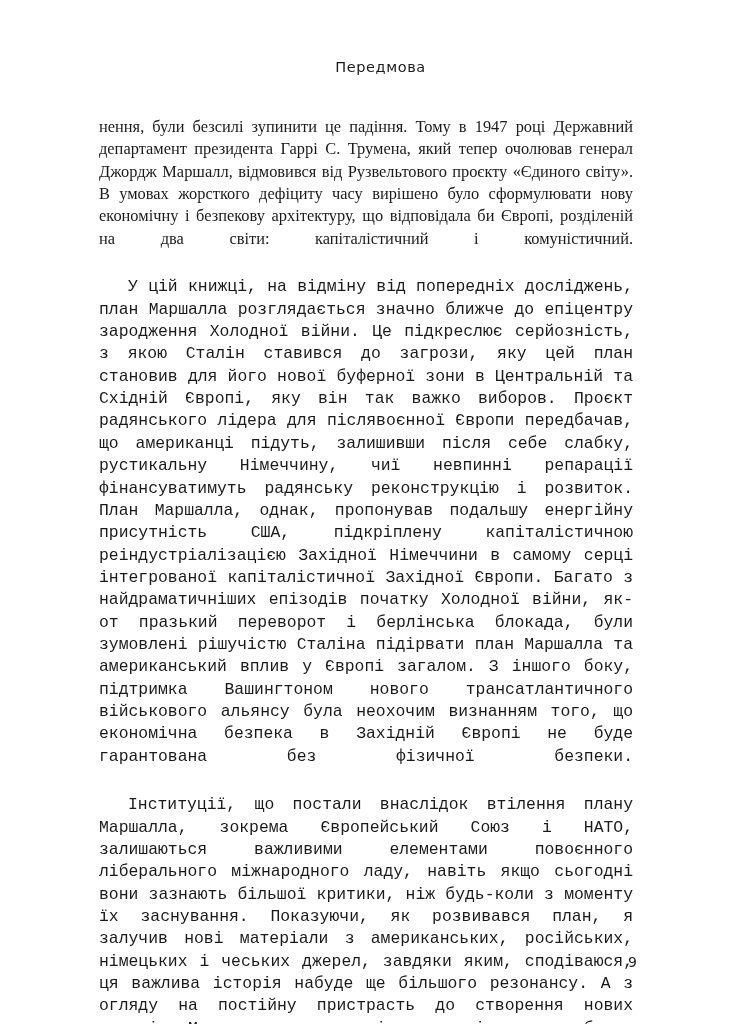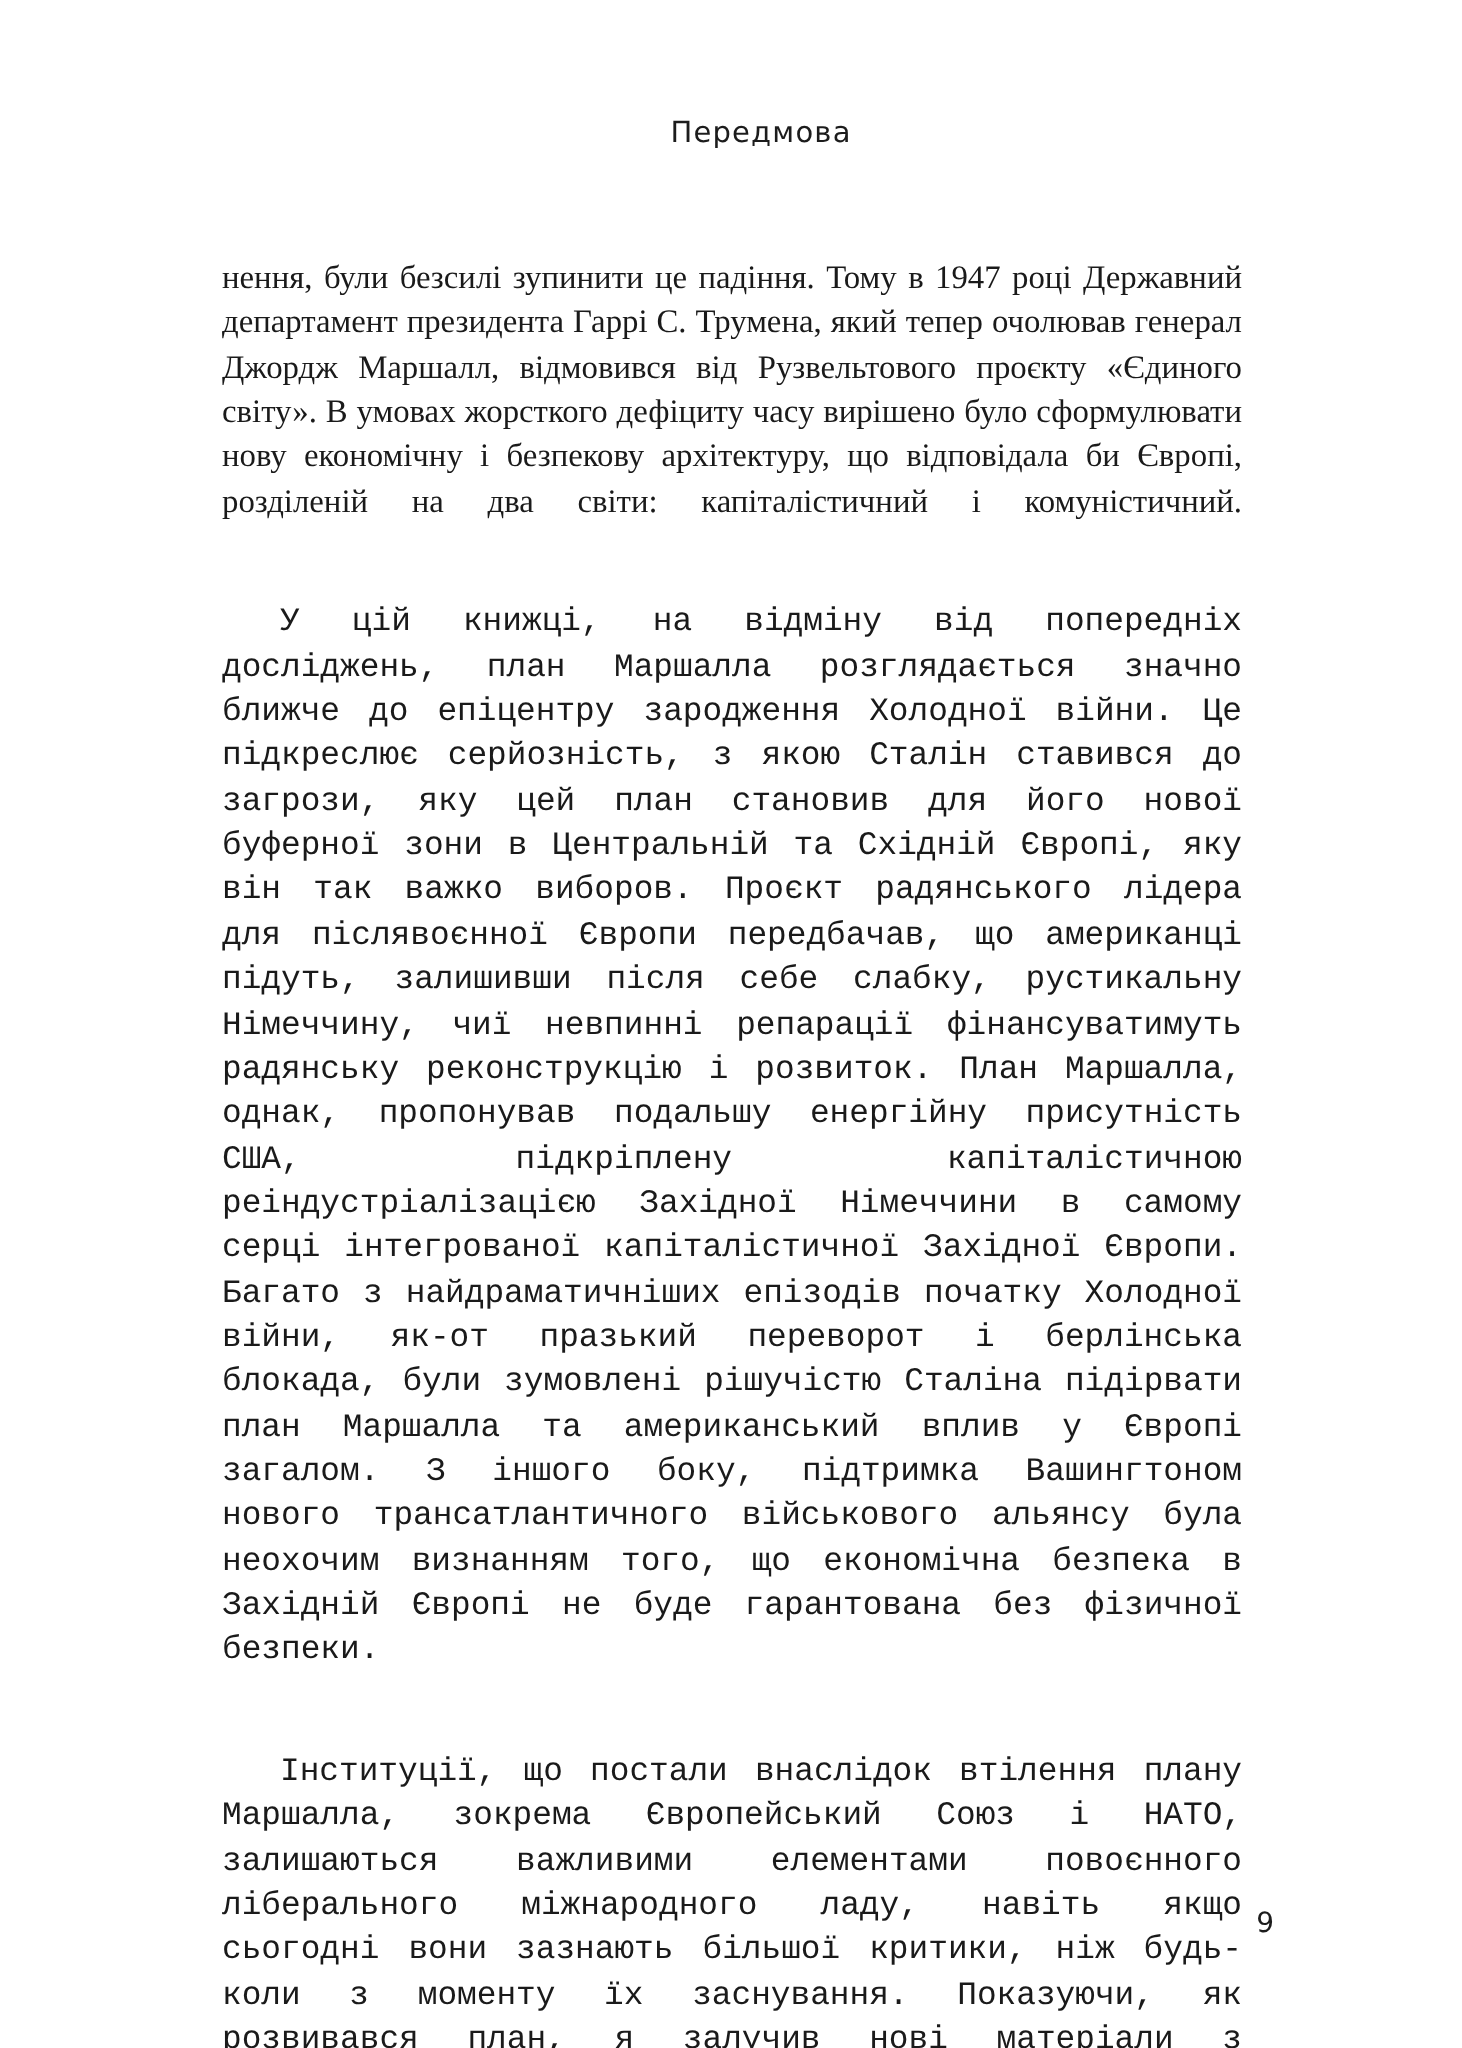--- a/index.html
+++ b/index.html
@@ -41,21 +41,21 @@
 
   
   .text-block {
     position: absolute;
     top: 112px;
     left: 95px;
     width: 542px;
   }
 
   .para {
-    margin: 16px;
+    margin: 4px;
     font-size: 16.4px;
     line-height: 22.35px;
     text-align: justify;
     text-justify: inter-word;
     hyphens: manual;
     -webkit-hyphens: manual;
     text-indent: 0;
     word-spacing: 0.1px;
   }
 

